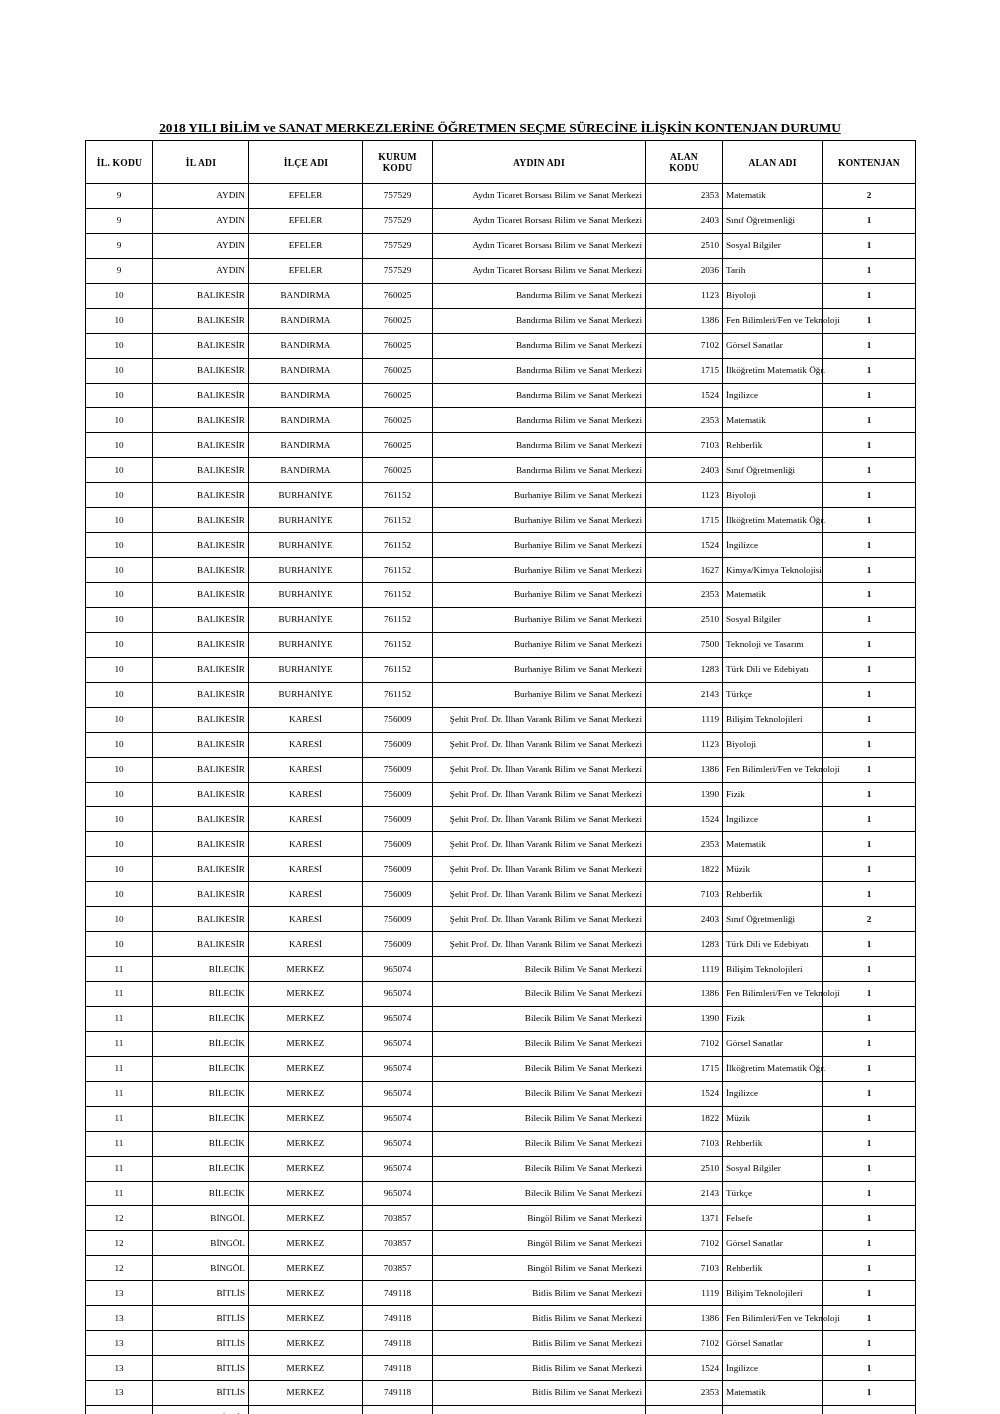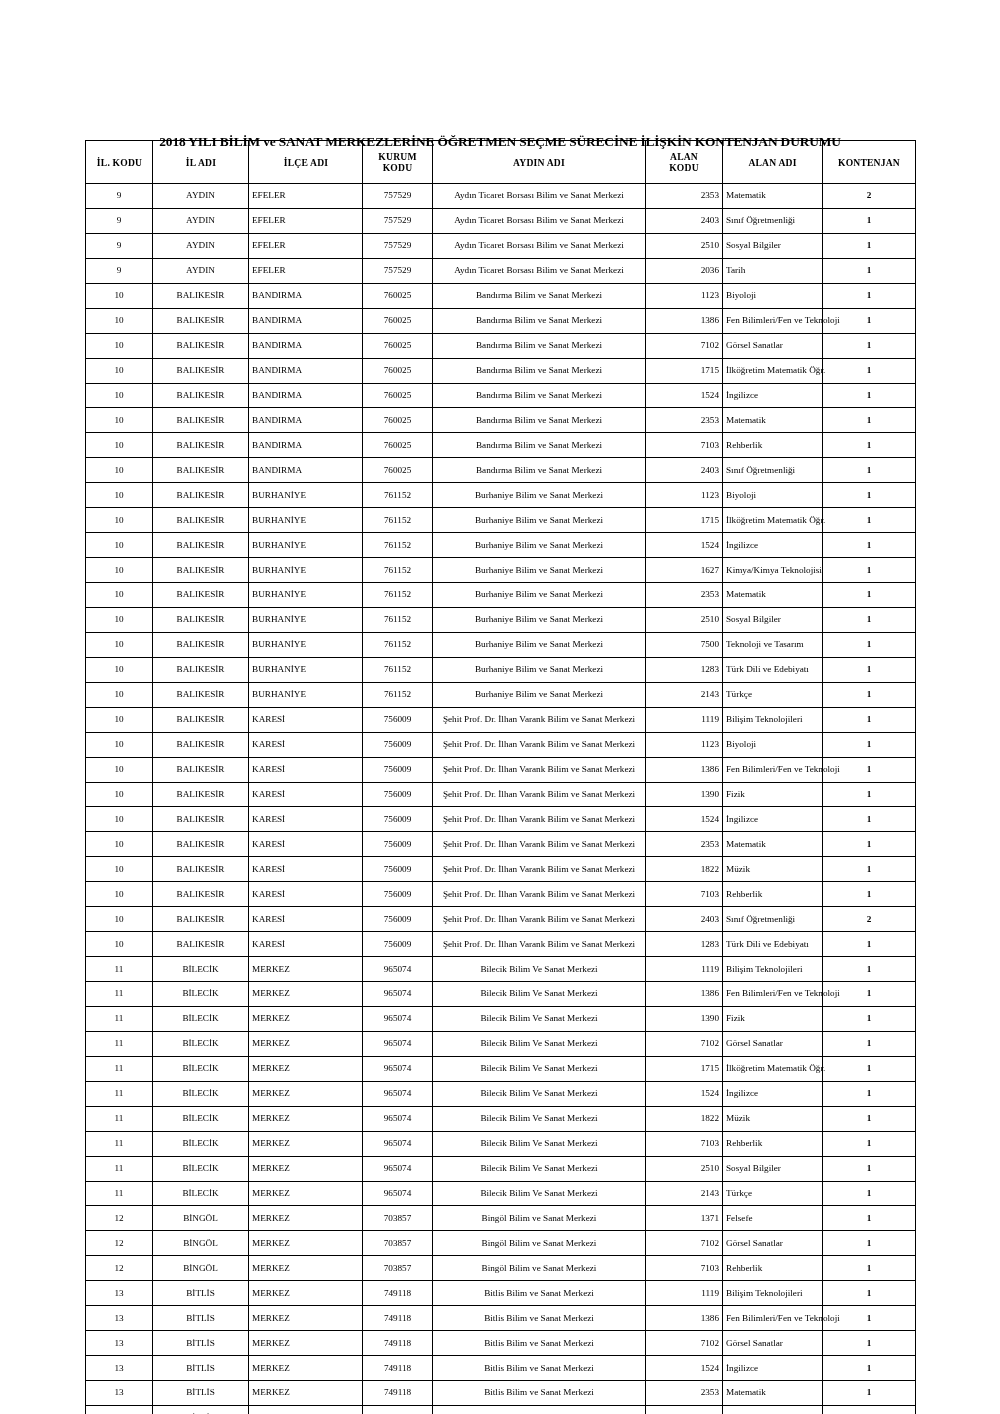--- a/index.html
+++ b/index.html
@@ -17,28 +17,29 @@
   }
   .page {
     position: relative;
     width: 1000px;
     height: 1414px;
     box-sizing: border-box;
   }
   .doc-title {
     position: absolute;
     left: 85px;
-    top: 134px;
+    top: 120px;
     width: 830px;
     text-align: center;
     font-size: 13.4px;
     font-weight: bold;
     letter-spacing: -0.15px;
     line-height: 16px;
     white-space: nowrap;
+    text-decoration: underline;
   }
   table.kontenjan {
     position: absolute;
     left: 85px;
     top: 140px;
     width: 830px;
     border-collapse: collapse;
     table-layout: fixed;
   }
   table.kontenjan th,
@@ -59,24 +60,24 @@
   }
   table.kontenjan thead th.left-head {
     text-align: center;
     padding-left: 4px;
   }
   table.kontenjan tbody td {
     height: 23.95px;
     vertical-align: middle;
   }
   td.c-ilkodu  { text-align: center; }
-  td.c-iladi   { text-align: center; padding-left: 4px; }
-  td.c-ilce    { text-align: left; padding-left: 4px; margin-left: 24px; }
+  td.c-iladi   { text-align: right; padding-left: 4px; }
+  td.c-ilce    { text-align: center; padding-left: 4px; margin-left: 24px; }
   td.c-kkodu   { text-align: center; }
-  td.c-kadi    { text-align: center; padding-left: 4px; }
+  td.c-kadi    { text-align: right; padding-left: 4px; }
   td.c-akodu   { text-align: right; }
   td.c-aadi    { text-align: left; padding-left: 4px; margin-top: 41px; }
   td.c-kont    { text-align: center; font-weight: bold; }
 
   col.w-ilkodu { width: 67px; }
   col.w-iladi  { width: 96px; }
   col.w-ilce   { width: 114px; }
   col.w-kkodu  { width: 70px; }
   col.w-kadi   { width: 213px; }
   col.w-akodu  { width: 77px; }

